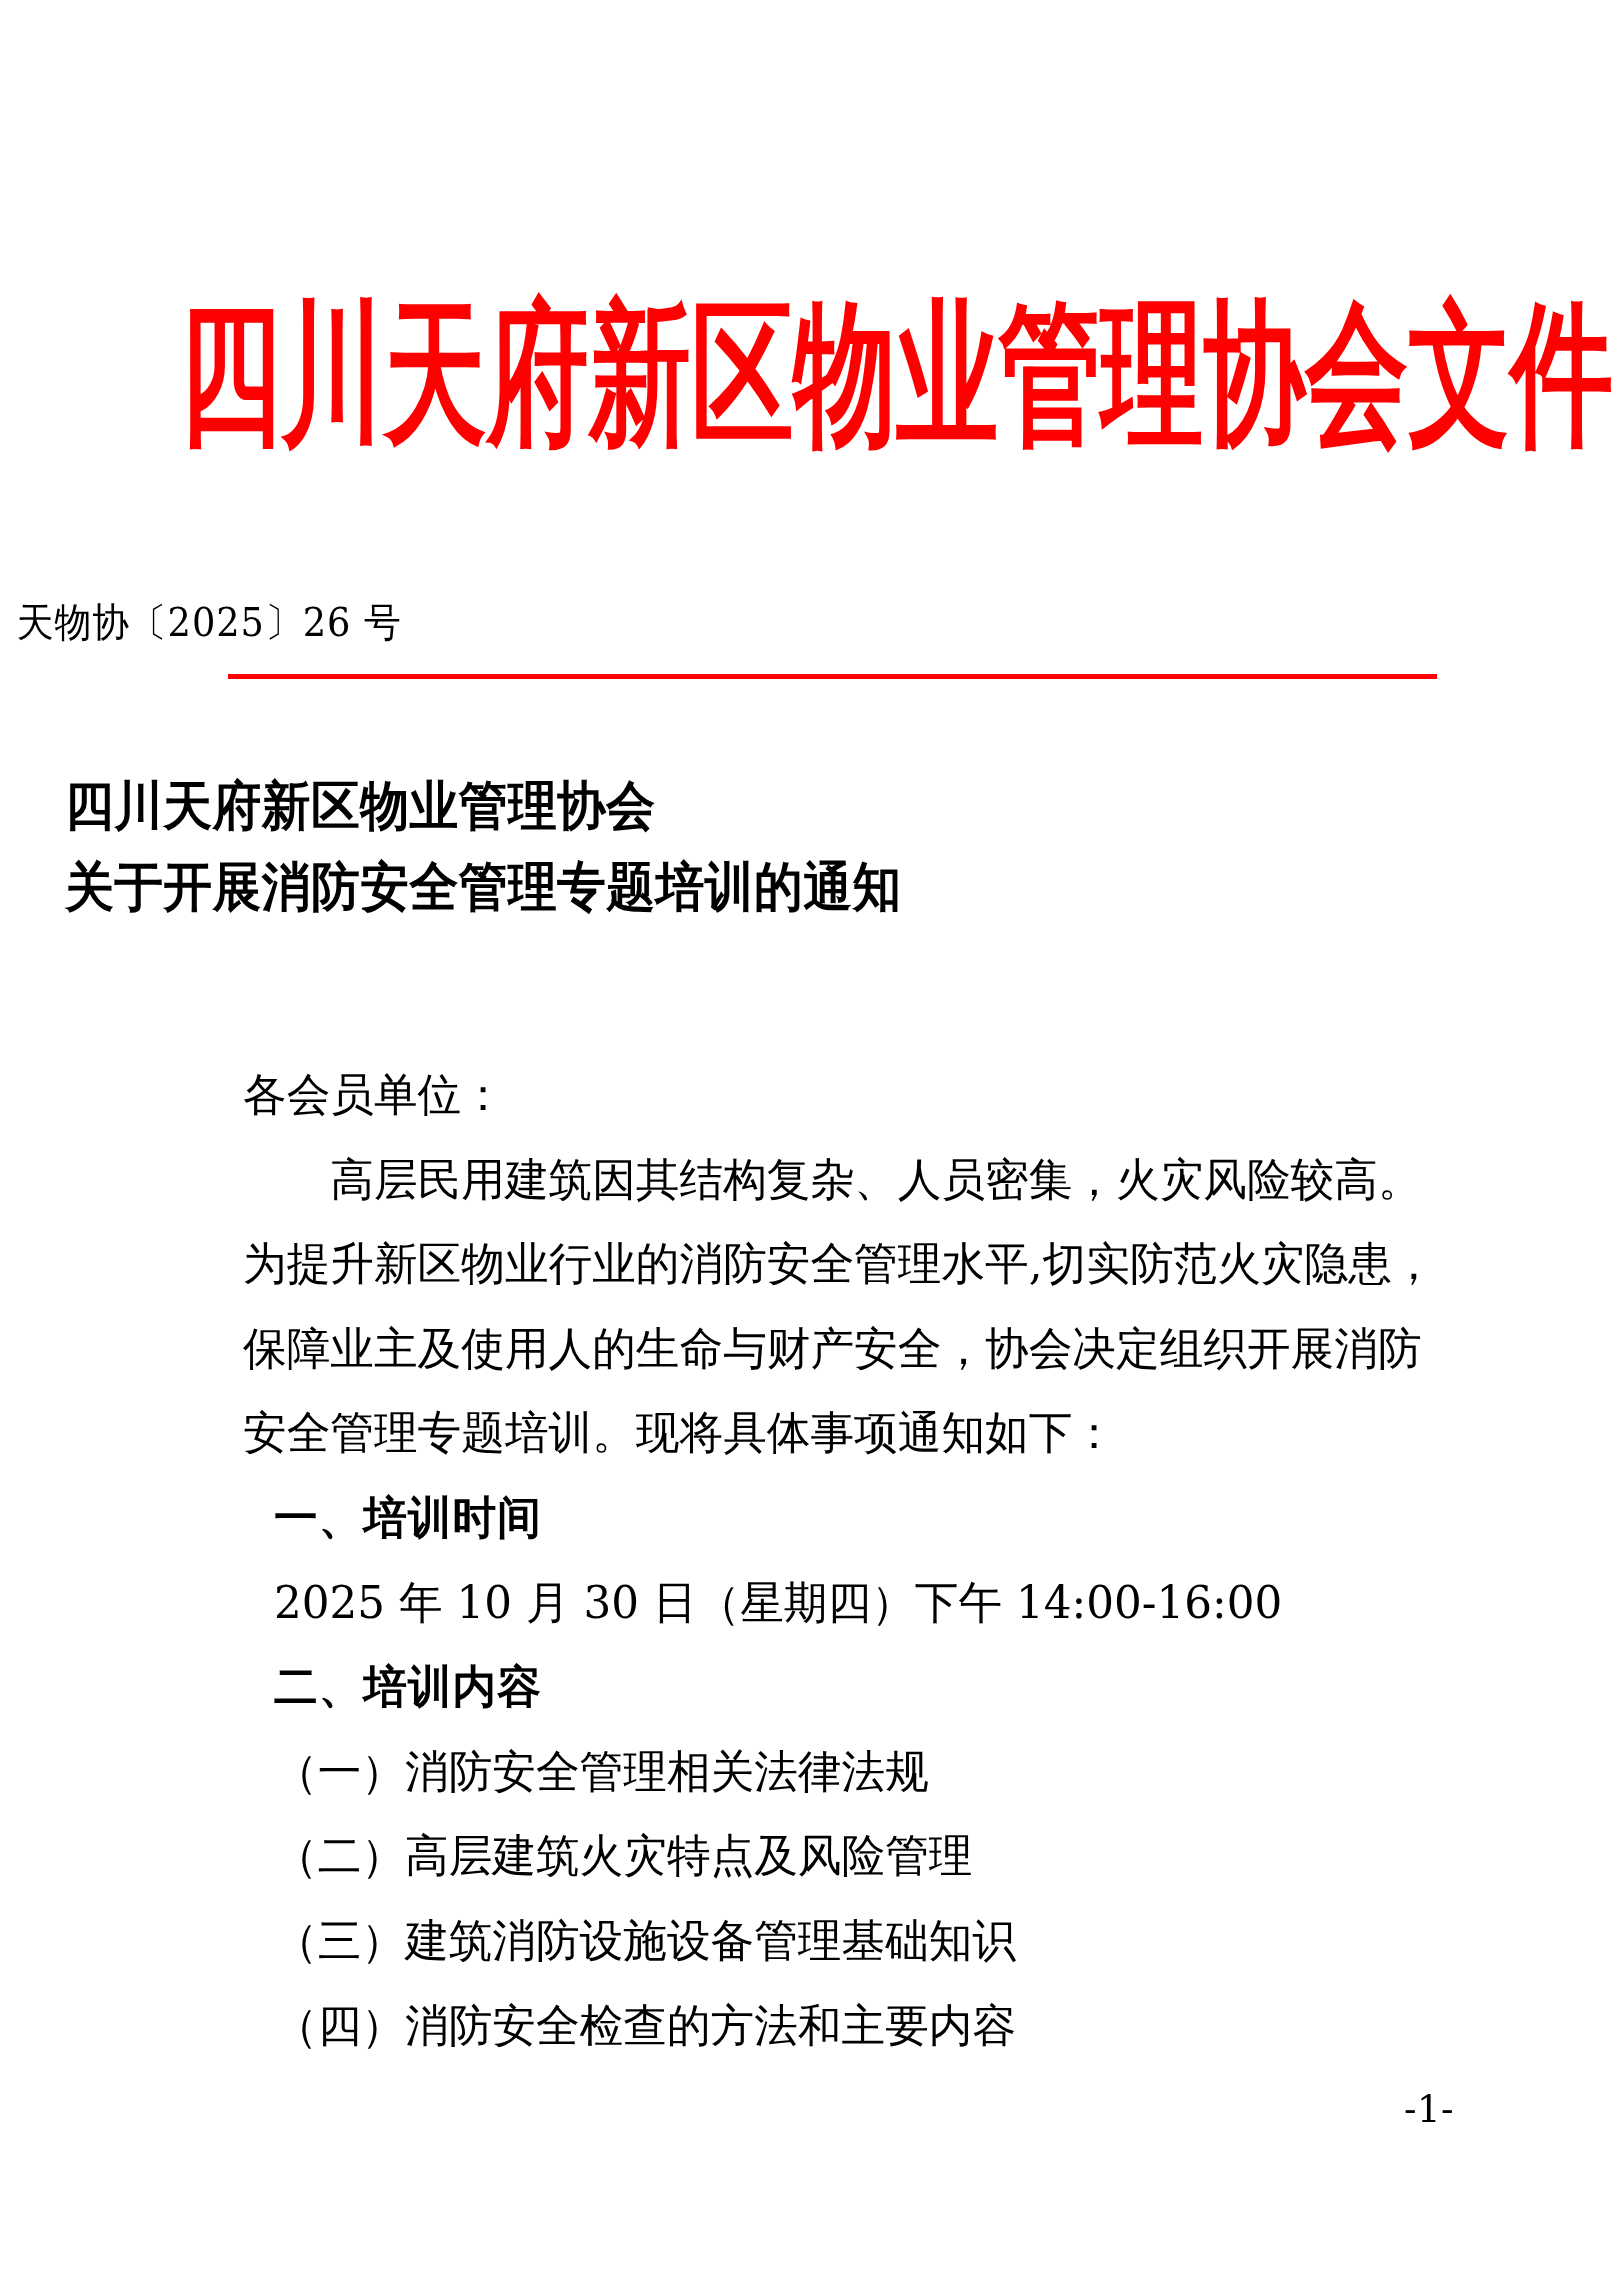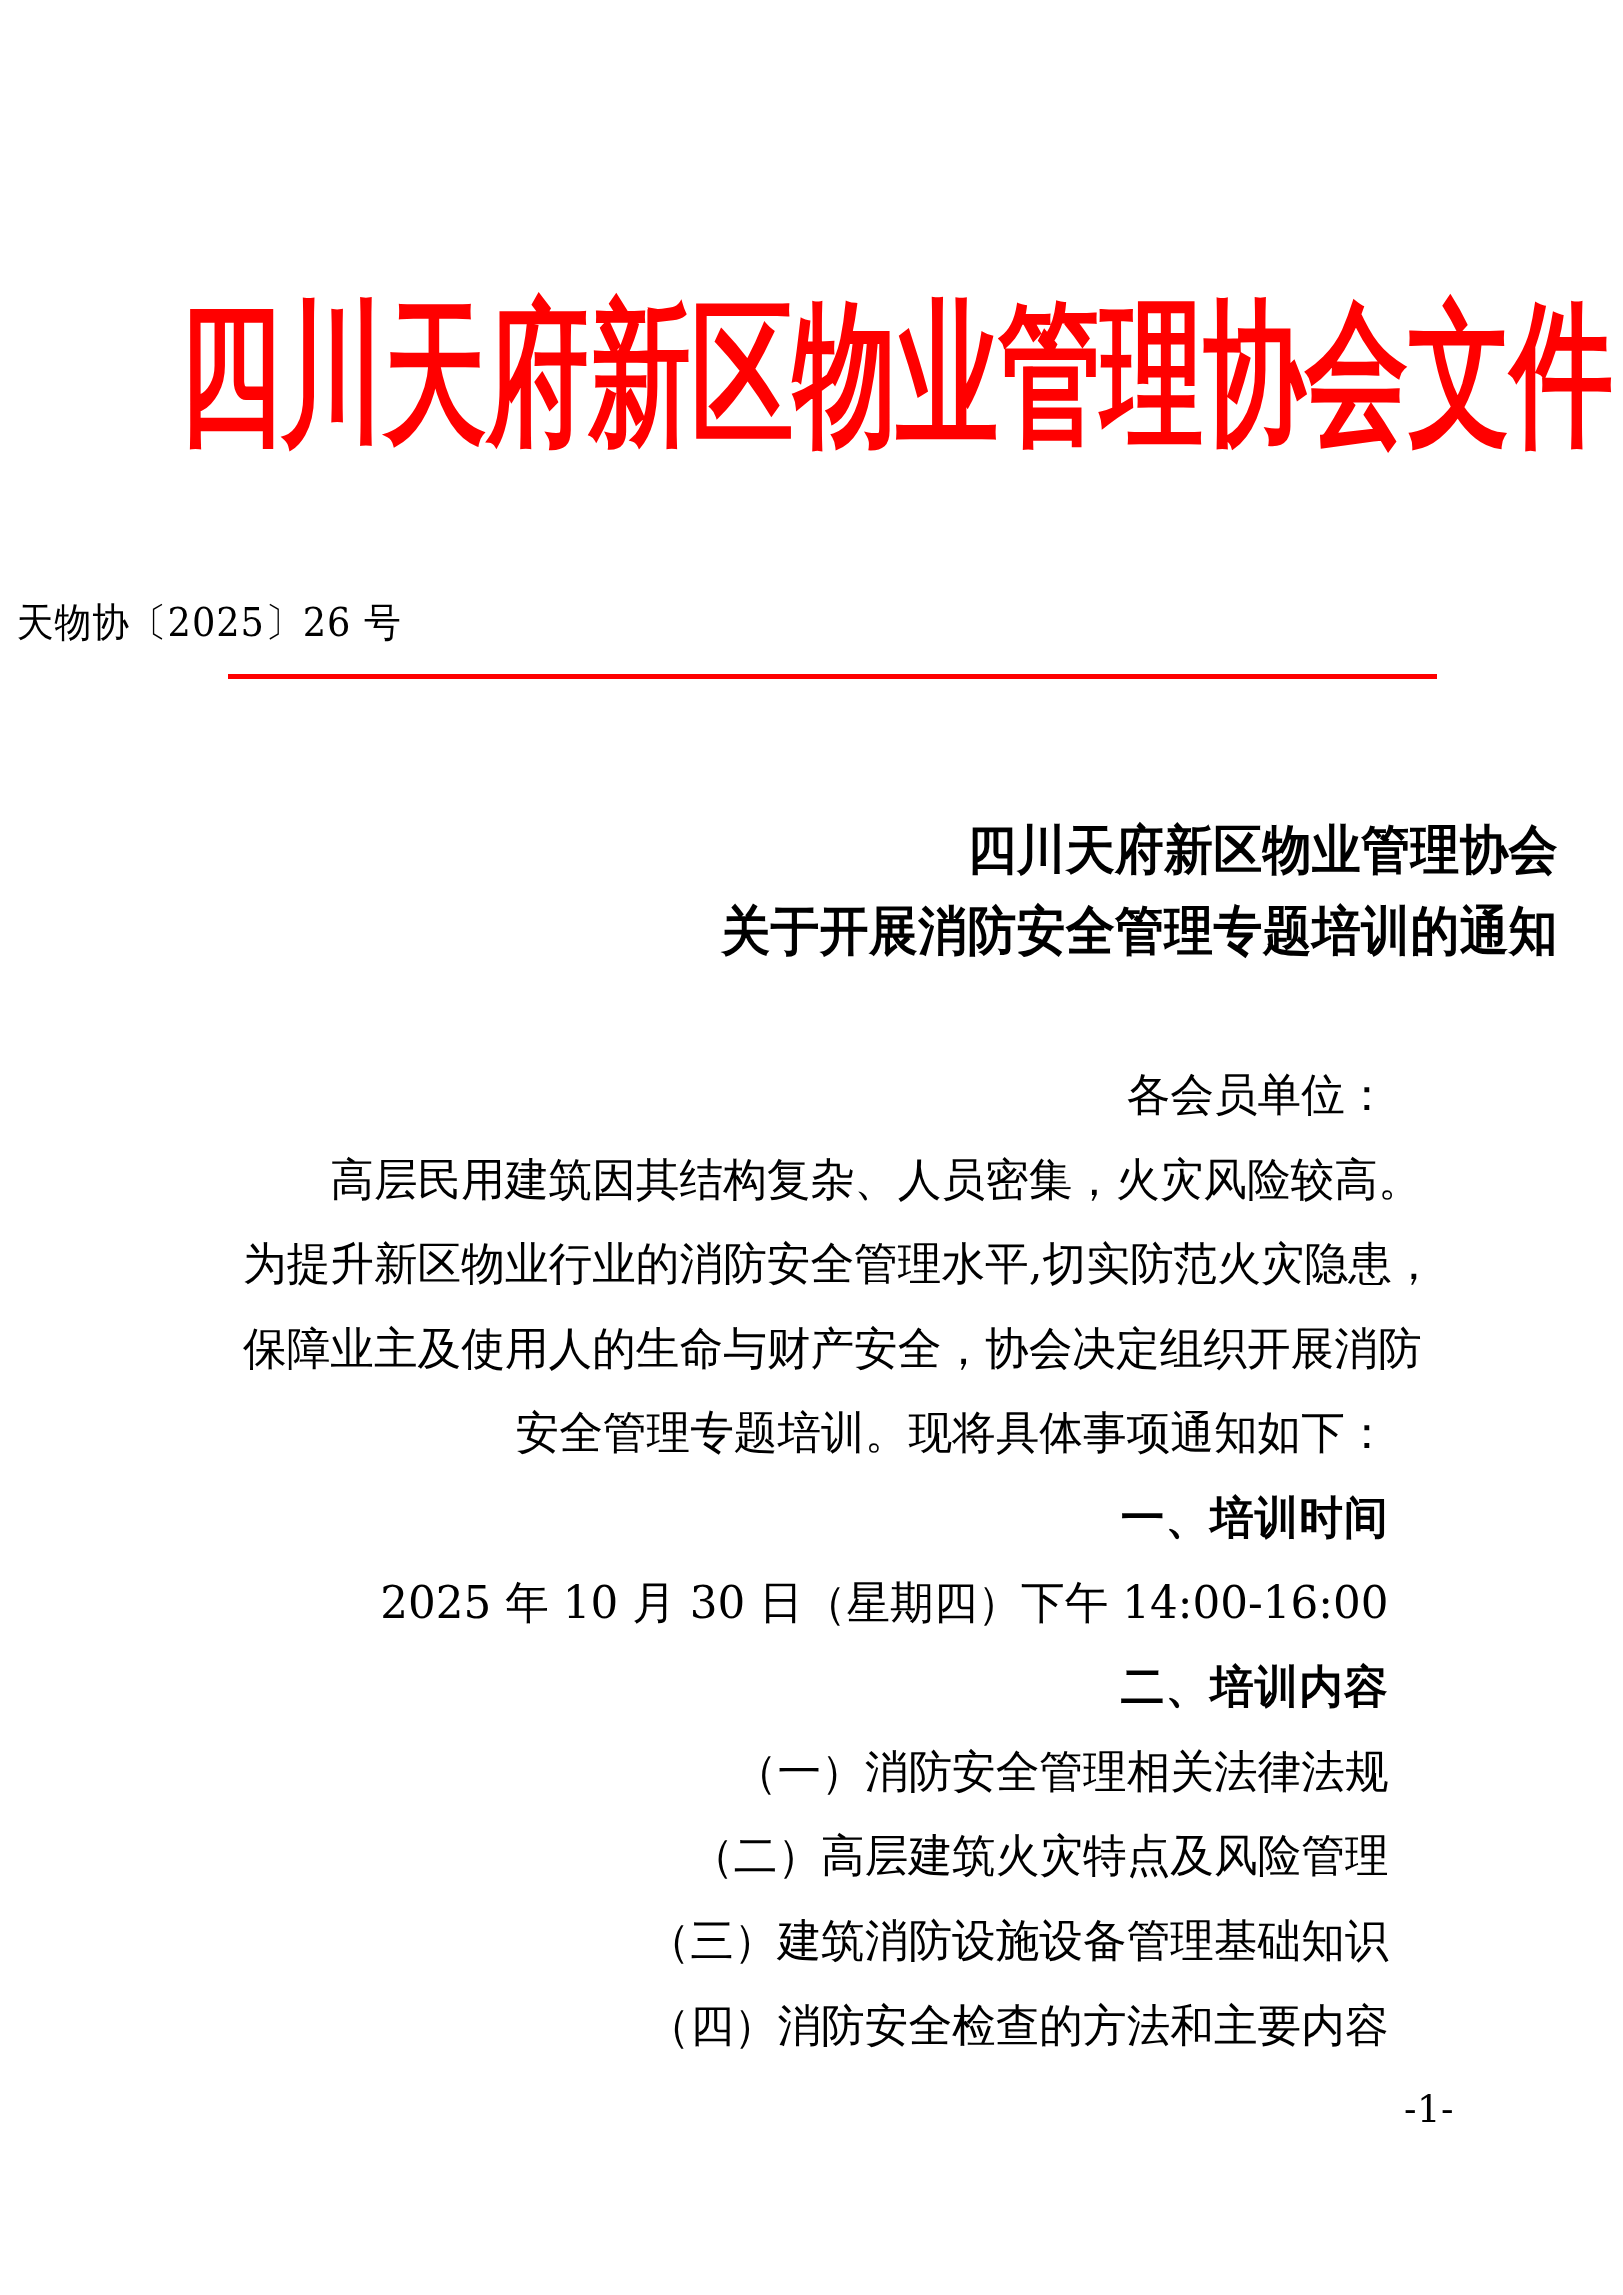--- a/index.html
+++ b/index.html
@@ -69,43 +69,42 @@
     width: 1209px;
     height: 4.6px;
     background: #FF0000;
   }
 
   
   .title-block {
     position: absolute;
     left: 0;
     right: 0;
-    top: 809px;
-    text-align: right;
+    top: 765px;
+    text-align: left;
   }
   .title-line {
     display: block;
     color: #000000;
     font-family: "DejaVu Serif", "Liberation Serif", serif;
     font-weight: bold;
     font-size: 53px;
     line-height: 1.52;
     letter-spacing: 0.5px;
     transform: scaleX(0.92);
     transform-origin: center center;
     white-space: nowrap;
   }
 
   
   .body-area {
     position: absolute;
     left: 243px;
     top: 1053px;
     width: 1181px;
-    text-align: right;
   }
   .body-line {
     color: #000000;
     font-family: "DejaVu Serif", "Liberation Serif", serif;
     font-size: 45px;
     line-height: 1.88;
     letter-spacing: 0px;
     white-space: nowrap;
     transform: scaleX(0.97);
     transform-origin: left center;

